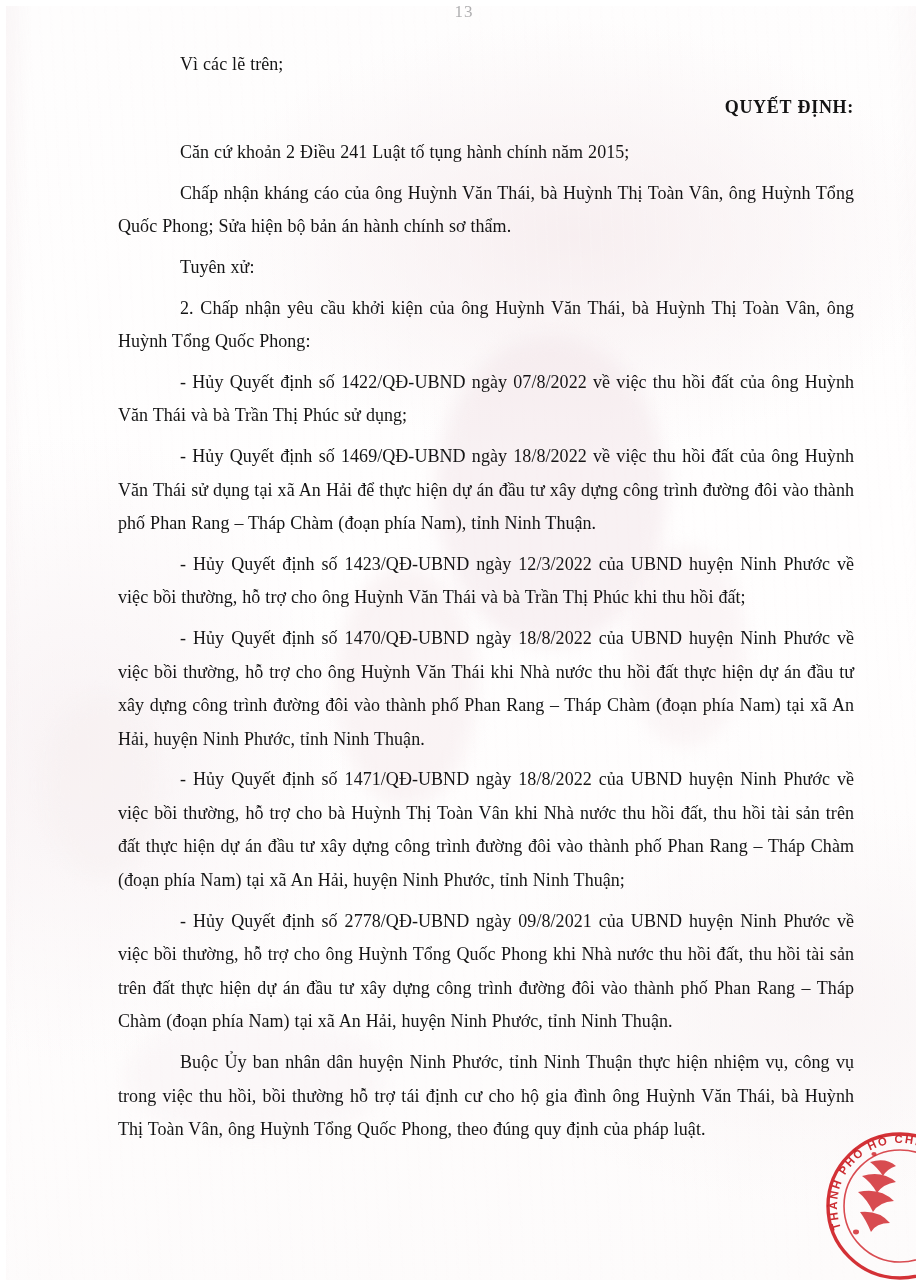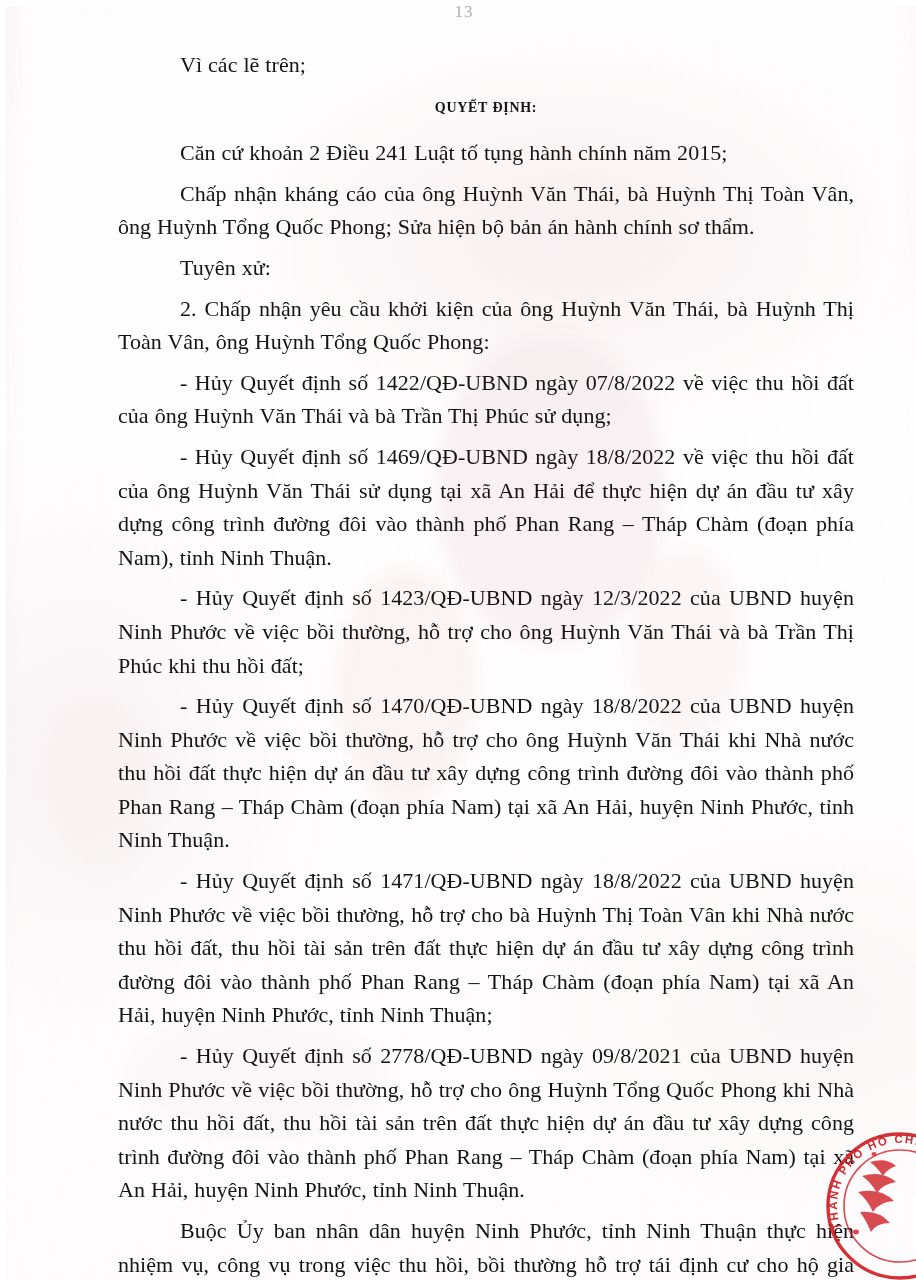--- a/index.html
+++ b/index.html
@@ -63,35 +63,35 @@
 
   .body-text {
     position: absolute;
     left: 112px;
     top: 42px;
     width: 736px;
   }
 
   p.para {
     margin: 0 0 0.10em 0;
-    font-size: 22px;
+    font-size: 18px;
     line-height: 33.6px;
     text-align: justify;
     text-indent: 62px;
     letter-spacing: 0.05px;
     word-spacing: 0.4px;
   }
 
   p.gap-s { margin-bottom: 7px; }
 
   p.heading {
-    text-align: center;
+    text-align: right;
     text-indent: 0;
     font-weight: bold;
-    font-size: 14px;
+    font-size: 18px;
     letter-spacing: 0.7px;
     margin: 9px 0 12px 0;
   }
 
   
   .seal {
     position: absolute;
     left: 806px;
     top: 1112px;
     width: 176px;

